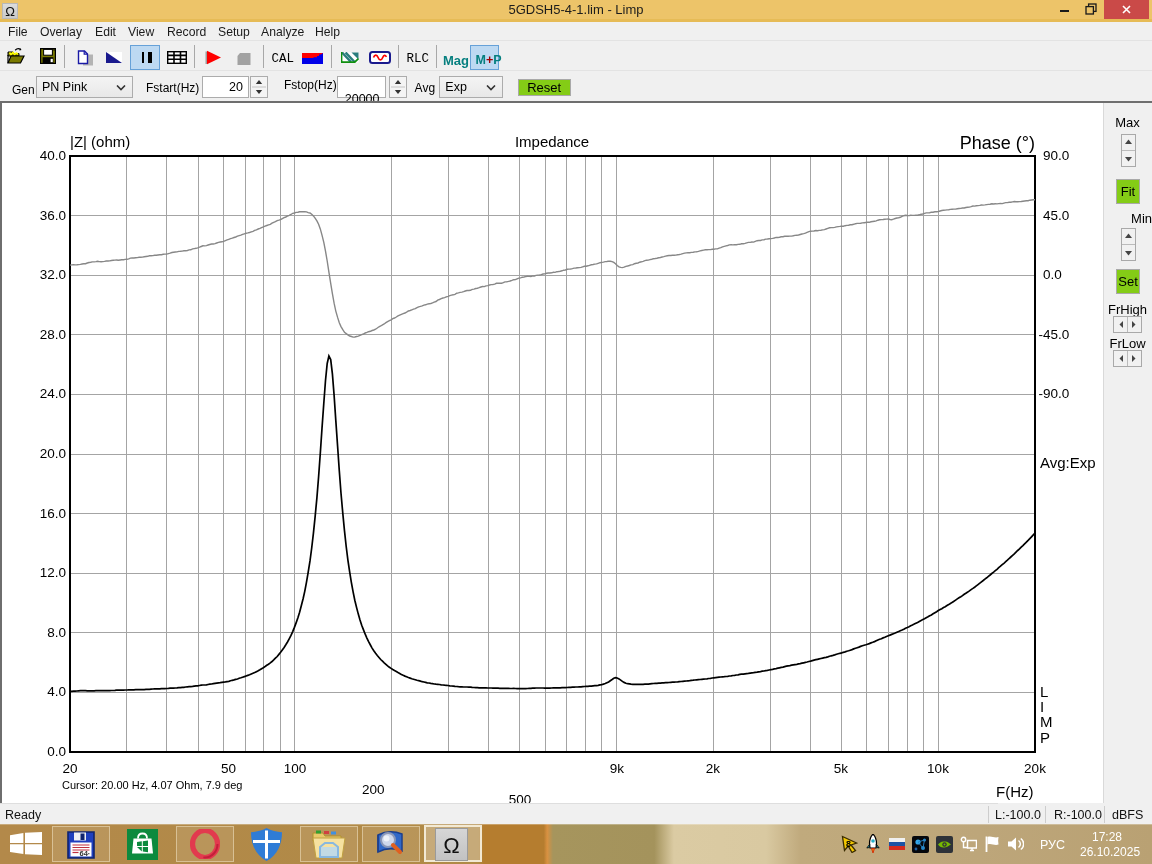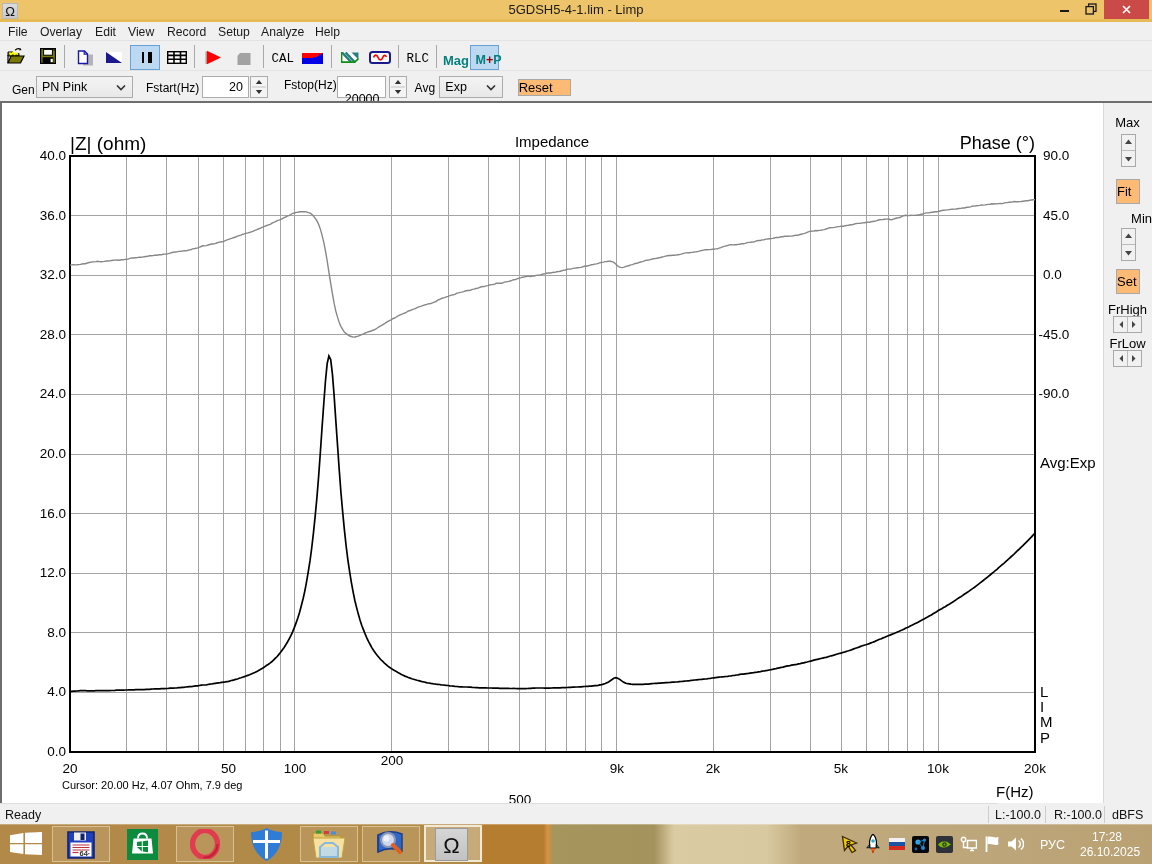--- a/index.html
+++ b/index.html
@@ -19,21 +19,21 @@
 #toolbar{position:absolute;left:0;top:41px;width:1152px;height:30px;background:#f0f0f0;border-bottom:1px solid #e3e3e3}
 .tsep{position:absolute;top:45px;width:1px;height:23px;background:#a8a8a8}
 .tbtn-hl{position:absolute;background:#bdd9f2;border:1px solid #66a1d8}
 
 #ctrlbar{position:absolute;left:0;top:71px;width:1152px;height:30px;background:#f0f0f0}
 .lbl{position:absolute;font-size:12px;color:#000;white-space:nowrap}
 .combo{position:absolute;height:22px;background:linear-gradient(#f4f4f4,#e8e8e8);border:1px solid #acacac;font-size:12.5px}
 .combo .cv{position:absolute;left:5px;top:3px}
 .edit{position:absolute;height:22px;background:#fff;border:1px solid #acacac;font-size:12.5px;text-align:right}
 .spinv{position:absolute;width:18px;height:22px;border:1px solid #acacac;background:#f4f4f4}
-.btn{position:absolute;background:#fdba74;border:1px solid #a9a9a9;font-size:13px}
+.btn{position:absolute;background:#84cc16;border:1px solid #a9a9a9;text-align:center;font-size:13px}
 
 #client{position:absolute;left:0;top:101px;width:1152px;height:702px;background:#fff;border-top:2px solid #6e6e6e;border-left:2px solid #6e6e6e}
 #rpanel{position:absolute;left:1103px;top:103px;width:49px;height:700px;background:#f0f0f0;border-left:1px solid #d9d9d9}
 .clbl{position:absolute;font-size:13.5px;color:#000;white-space:nowrap}
 
 #statusbar{position:absolute;left:0;top:803px;width:998px;height:21px;background:#f0f0f0;border-top:1px solid #dedede}
 #statusbar .t{position:absolute;top:4px;font-size:12.5px;color:#111}
 .ssep{position:absolute;top:2px;width:1px;height:17px;background:#cdcdcd}
 
 #taskbar{position:absolute;left:0;top:824px;width:1152px;height:40px;
@@ -235,28 +235,28 @@
 <div class="clbl" style="left:16px;top:684px;width:50px;text-align:right">4.0</div>
 <div class="clbl" style="left:16px;top:744px;width:50px;text-align:right">0.0</div>
 <div class="clbl" style="left:1043px;top:148px">90.0</div>
 <div class="clbl" style="left:1043px;top:208px">45.0</div>
 <div class="clbl" style="left:1043px;top:267px">0.0</div>
 <div class="clbl" style="left:1038.5px;top:327px">-45.0</div>
 <div class="clbl" style="left:1038.5px;top:386px">-90.0</div>
 <div class="clbl" style="left:40px;top:761px;width:60px;text-align:center">20</div>
 <div class="clbl" style="left:176px;top:761px;width:60px;text-align:right">50</div>
 <div class="clbl" style="left:265px;top:761px;width:60px;text-align:center">100</div>
-<div class="clbl" style="left:362px;top:753px;width:60px;text-align:center">200</div>
+<div class="clbl" style="left:362px;top:782px;width:60px;text-align:left">200</div>
 <div class="clbl" style="left:490px;top:792px;width:60px;text-align:center">500</div>
 <div class="clbl" style="left:587px;top:761px;width:60px;text-align:center">9k</div>
 <div class="clbl" style="left:683px;top:761px;width:60px;text-align:center">2k</div>
 <div class="clbl" style="left:811px;top:761px;width:60px;text-align:center">5k</div>
 <div class="clbl" style="left:908px;top:761px;width:60px;text-align:center">10k</div>
 <div class="clbl" style="left:1005px;top:761px;width:60px;text-align:center">20k</div>
-<div class="clbl" style="left:70px;top:133px;font-size:19px">|Z| (ohm)</div>
+<div class="clbl" style="left:70px;top:133px;font-size:15px">|Z| (ohm)</div>
 <div class="clbl" style="left:492px;top:133px;width:120px;text-align:center;font-size:15px">Impedance</div>
 <div class="clbl" style="left:935px;top:133px;width:100px;text-align:right;font-size:18px">Phase (°)</div>
 <div class="clbl" style="left:1040px;top:454px;font-size:15px">Avg:Exp</div>
 <div class="clbl" style="left:1040px;top:684px;line-height:15.2px;font-size:15px">L<br>I<br>M<br>P</div>
 <div class="clbl" style="left:62px;top:779px;font-size:11px">Cursor: 20.00 Hz, 4.07 Ohm, 7.9 deg</div>
 <div class="clbl" style="left:996px;top:783px;font-size:15px">F(Hz)</div>
 
 <div class="t" style="position:absolute;left:1103px;top:115px;width:49px;text-align:center;font-size:13px">Max</div>
 <div class="t" style="position:absolute;left:1103px;top:211px;width:49px;text-align:right;font-size:13px">Min</div>
 <div class="t" style="position:absolute;left:1103px;top:302px;width:49px;text-align:center;font-size:13px">FrHigh</div>

